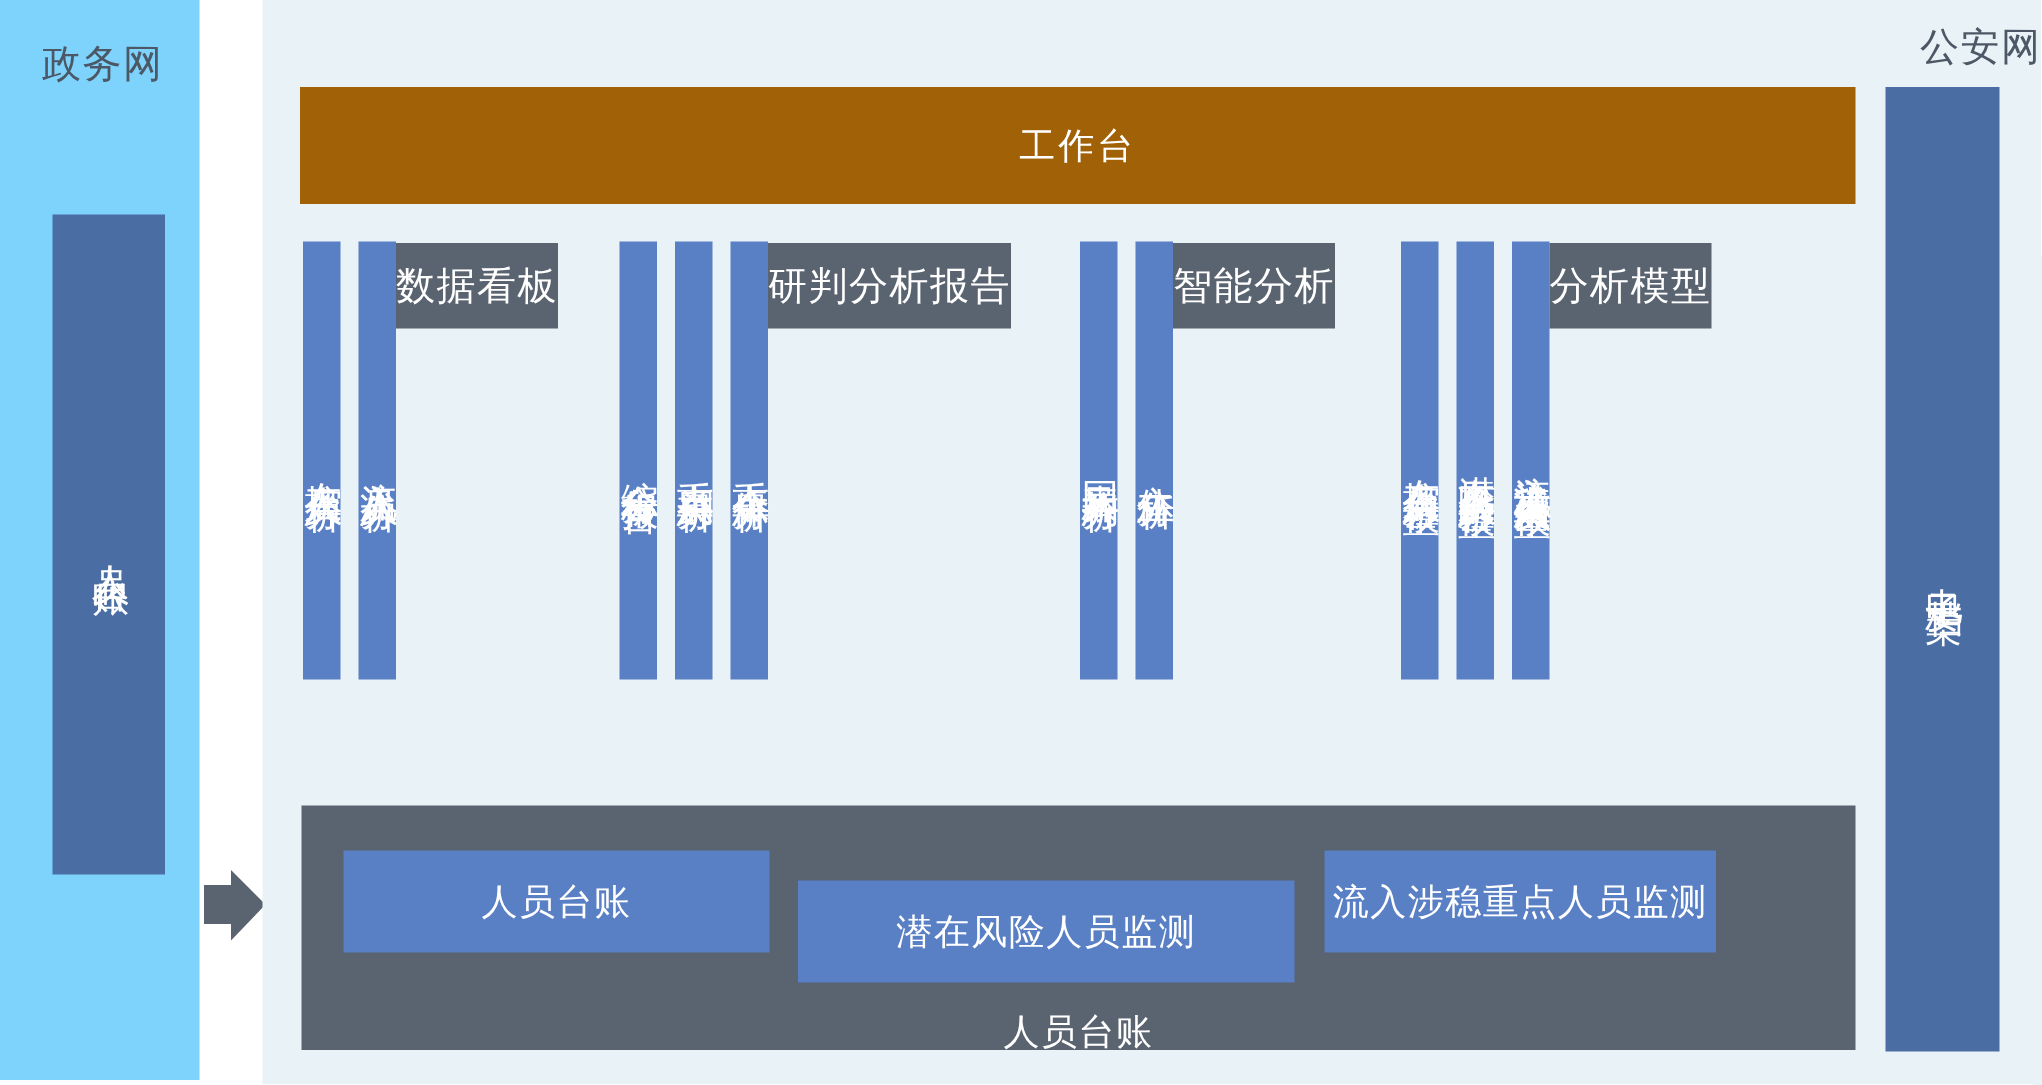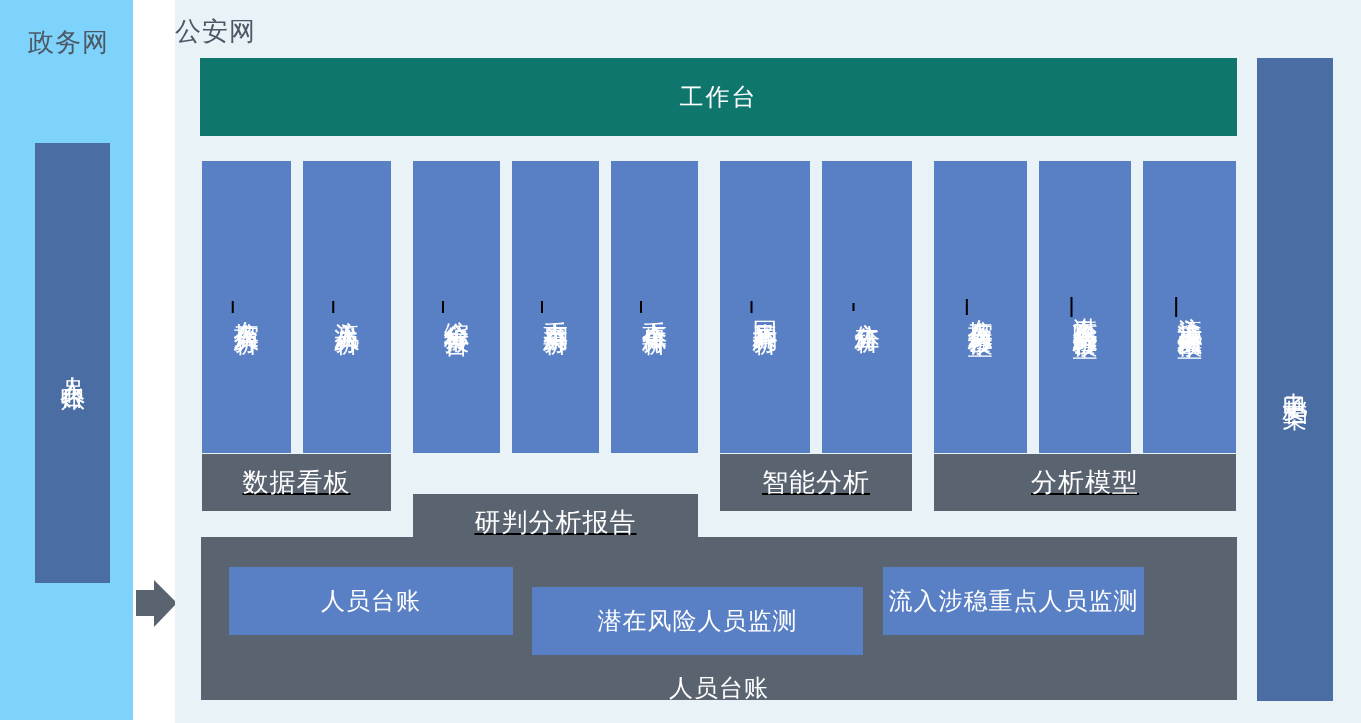--- a/index.html
+++ b/index.html
@@ -14,28 +14,28 @@
   .left-vbar{position:absolute;left:35px;top:143px;width:75px;height:440px;}
   .vtext{
     writing-mode:vertical-rl;text-orientation:upright;
     color:#ffffff;letter-spacing:3px;line-height:1;white-space:nowrap;
   }
   .left-vbar .vtext{font-size:25px;}
   
   .arrow{position:absolute;left:136px;top:580px;}
   
   .main-panel{position:absolute;left:175px;top:0;width:1186px;height:723px;background:#e9f2f7;}
-  .main-title{position:absolute;left:0;top:14px;width:100%;text-align:left;font-size:26px;color:#4d5866;letter-spacing:1px;}
+  .main-title{position:absolute;left:0;top:14px;width:100%;text-align:right;font-size:26px;color:#4d5866;letter-spacing:1px;}
   .teal-bar{
-    position:absolute;left:25px;top:58px;width:1037px;height:78px;background:#0f766e;
+    position:absolute;left:25px;top:58px;width:1037px;height:78px;background:#a16207;
     display:flex;align-items:center;justify-content:center;color:#ffffff;font-size:24px;letter-spacing:2px;
   }
   .groups-row{position:absolute;left:27px;top:161px;width:1035px;display:flex;gap:22px;}
-  .group{display:flex;flex-direction:column;text-decoration:underline;}
-  .g1{width:189px;}.g2{width:285px;gap:40px;}.g3{width:192px;}.g4{width:302px;border-radius:22px;}
+  .group{display:flex;flex-direction:row;}
+  .g1{width:189px;}.g2{width:285px;}.g3{width:192px;}.g4{width:302px;border-radius:22px;}
   .bars{display:flex;gap:12px;height:292px;}
   .bar{flex:1;background:#597fc4;display:flex;align-items:center;justify-content:center;}
   .bar .vtext{font-size:25px;letter-spacing:2px;}
   .group-label{
     margin-top:1px;height:57px;background:#5a6370;color:#ffffff;font-size:26px;letter-spacing:1px;
     display:flex;align-items:center;justify-content:center;
   }
   .bottom-panel{position:absolute;left:26px;top:537px;width:1036px;height:163px;background:#5a6370;}
   .btn-row{display:flex;padding:30px 0 0 28px;}
   .btn{

